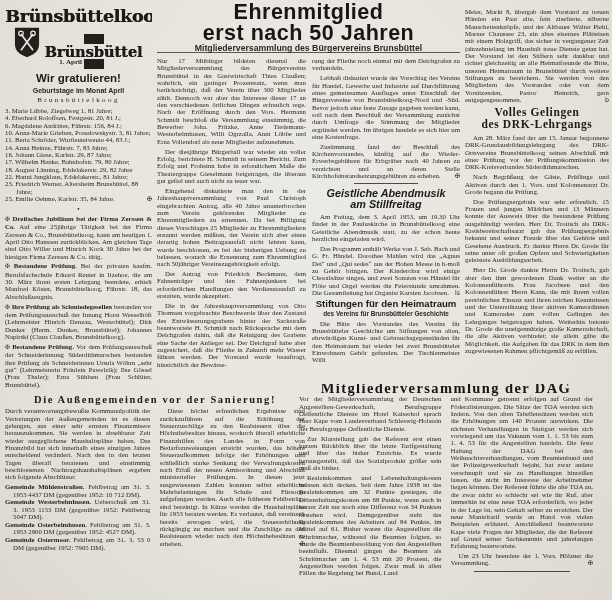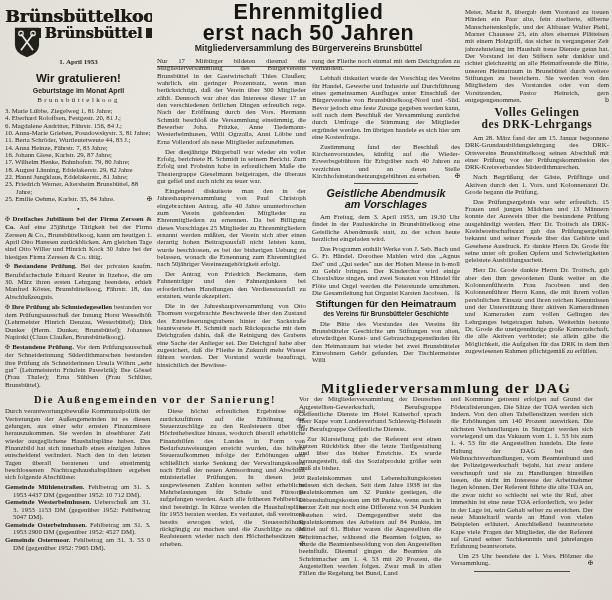--- a/index.html
+++ b/index.html
@@ -22,36 +22,36 @@
   p{margin:0 0 2.5px 0;text-indent:8px;}
   p.cont{text-indent:0;}
   p.rel{position:relative;}
   .sig{position:absolute;right:0;bottom:0;text-indent:0;font-size:6.3px;font-family:"DejaVu Sans",sans-serif;}
   .cross{font-family:"DejaVu Sans",sans-serif;font-size:5.8px;}
   b{color:#201e19;}
 
   
   .masthead{position:relative;text-align:center;height:47px;margin-top:2px;}
   .mast1{font-family:"DejaVu Serif",serif;font-weight:bold;font-size:17.5px;line-height:19px;letter-spacing:-0.3px;color:#1d1b17;text-shadow:0.4px 0 0 #1d1b17;}
-  .mast2row{display:flex;align-items:center;justify-content:center;gap:4px;margin-left:30px;margin-top:2px;}
+  .mast2row{display:flex;align-items:center;justify-content:center;gap:4px;margin-left:30px;margin-top:8px;flex-direction:column;}
   .bar{width:20px;height:10px;background:#21201b;}
   .mast2{font-family:"DejaVu Serif",serif;font-weight:bold;font-size:14.5px;color:#1d1b17;text-shadow:0.4px 0 0 #1d1b17;}
   .shield{position:absolute;left:9px;top:20px;}
   .mastDate{text-align:center;font-weight:bold;font-size:7px;margin:5px 0 6px 0;text-indent:0;}
 
   
   .gratuHead{font-family:"Liberation Sans",sans-serif;font-weight:bold;font-size:11.5px;line-height:12px;text-align:center;margin:0 0 3px 0;color:#1d1b17;}
   .gratuSub{font-family:"Liberation Sans",sans-serif;font-weight:bold;font-size:7px;text-align:center;margin-bottom:2px;}
   .gratuPlace{font-size:7px;letter-spacing:2.4px;text-align:center;margin-bottom:3px;}
   ul.bday{list-style:none;margin:0 0 2px 0;padding:0;text-align:left;}
   ul.bday li{padding-left:11px;text-indent:-11px;position:relative;}
   .dotSep{text-align:center;text-indent:0;margin:2px 0 3px 0;font-weight:bold;}
 
   .mainHead{font-family:"Liberation Sans",sans-serif;font-weight:bold;font-size:21.5px;line-height:20.5px;letter-spacing:0.5px;color:#171613;margin:0;}
-  .mainSub{font-family:"Liberation Sans",sans-serif;font-weight:bold;font-size:8.7px;margin-top:2px;padding-bottom:14px;border-bottom:1px solid #5a574e;}
+  .mainSub{font-family:"Liberation Sans",sans-serif;font-weight:bold;font-size:8.7px;margin-top:2px;padding-bottom:0;border-bottom:1px solid #5a574e;}
 
   .shortRule{width:64px;border-top:1px solid #4c4a43;margin:3.5px auto 4px auto;}
   .secHead{font-family:"Liberation Sans",sans-serif;font-weight:bold;font-size:10.8px;line-height:10.8px;text-align:center;margin:0 0 3.5px 0;color:#1d1b17;font-style:italic;}
   .stiftHead{font-family:"Liberation Sans",sans-serif;font-weight:bold;font-size:9.6px;line-height:10px;text-align:center;margin:1px 0 1px 0;color:#1d1b17;}
   .stiftSub{font-family:"Liberation Sans",sans-serif;font-weight:bold;font-size:6.4px;text-align:center;margin-bottom:2.5px;}
   .vollesHead{font-family:"Liberation Serif",serif;font-weight:bold;font-size:11.5px;line-height:12px;letter-spacing:0.6px;text-align:center;margin:3px 0 3.5px 0;color:#1d1b17;}
 
   .kirchHead{font-family:"Liberation Serif",serif;font-weight:bold;font-size:17px;line-height:17.5px;letter-spacing:0.8px;text-align:center;margin:2px 0 1px 0;color:#171613;}
   .kirchSub{font-family:"Liberation Serif",serif;font-weight:bold;font-size:10.5px;letter-spacing:1.6px;text-align:center;margin-bottom:4px;color:#1d1b17;}
   .dagHead{font-family:"Liberation Serif",serif;font-weight:bold;font-size:14.5px;letter-spacing:1.4px;text-align:center;margin:1px 0 3px 0;color:#171613;}
@@ -122,21 +122,21 @@
     <p>Der Antrag von Friedrich Beckmann, dem Fahnenträger und den Fahnenjunkern bei erforderlichen Handlungen den Verdienstausfall zu erstatten, wurde akzeptiert.</p>
     <p>Die in der Jahreshauptversammlung von Otto Thomsen vorgebrachte Beschwerde über den Zustand des Entwässerungsgrabens hinter der Sackstraße beantwortete H. Schmidt nach Rücksprache mit dem Deichgrafen dahin, daß die Reinigung des Grabens eine Sache der Anlieger sei. Der Deichgraf habe aber zugesichert, daß die Fliethe in Zukunft mehr Wasser führen werden. Der Vorstand wurde beauftragt, hinsichtlich der Bewässe-</p>
   </div>
 
   <div class="col" id="colC">
     <p class="cont">rung der Fliethe noch einmal mit dem Deichgrafen zu verhandeln.</p>
     <p>Lebhaft diskutiert wurde der Vorschlag des Vereins für Handel, Gewerbe und Industrie auf Durchführung eines gemeinsamen Ausfluges unter Einschluß der Bürgervereine von Brunsbüttelkoog-Nord und -Süd. Bevor jedoch eine feste Zusage gegeben werden kann, soll nach dem Beschluß der Versammlung zunächst durch Umfrage die Stimmung der Mitglieder ergründet werden. Im übrigen handele es sich hier um eine Kostenfrage.</p>
     <p class="rel"><span>Zustimmung fand der Beschluß des Kirchenvorstandes, künftig auf die Wieder-Erwerbsgebühren für Erbgräber nach 40 Jahren zu verzichten und an deren Stelle Kirchhofsinstandsetzungsgebühren zu erheben.</span><span class="sig">✠</span></p>
     <div class="shortRule"></div>
 
-    <h3 class="secHead"><span>Geistliche Abendmusik</span><br><span>am Vorschlages</span></h3>
+    <h3 class="secHead"><span>Geistliche Abendmusik</span><br><span>am Stillfreitag</span></h3>
     <p>Am Freitag, dem 3. April 1953, um 19.30 Uhr findet in der Pauluskirche in Brunsbüttelkoog eine Geistliche Abendmusik statt, zu der schon heute herzlichst eingeladen wird.</p>
     <p class="rel"><span>Das Programm enthält Werke von J. Seb. Bach und G. Fr. Händel. Dorothee Mahlen wird das „Agnus Dei“ und „Qui sedes“ aus der Hohen Messe in h-moll zu Gehör bringen. Der Kinderchor wird einige Choralsätze singen, und zwei Sonaten von Händel für Flöte und Orgel werden die Feierstunde umrahmen. Die Gesamtleitung hat Organist Karsten Jacobsen.</span><span class="sig">ls</span></p>
 
     <h3 class="stiftHead">Stiftungen für den Heimatraum</h3>
     <div class="stiftSub">des Vereins für Brunsbütteler Geschichte</div>
     <p>Die Bitte des Vorstandes des Vereins für Brunsbütteler Geschichte um Stiftungen von alten, ehrwürdigen Kunst- und Gebrauchsgegenständen für den Heimatraum hat wieder bei zwei Brunsbütteler Einwohnern Gehör gefunden. Der Tischlermeister Willi</p>
   </div>
 
   <div class="col" id="colD">
     <p class="cont rel"><span>Meier, Markt 8, übergab dem Vorstand zu treuen Händen ein Paar alte, fein ziselierte, silberne Manschettenknöpfe, und der Altbauer Walter Piehl, Marner Chaussee 23, ein altes eisernes Plätteisen mit einem Holzgriff, das sicher in vergangener Zeit jahrzehntelang im Haushalt treue Dienste getan hat. Der Vorstand ist den Stiftern sehr dankbar und richtet gleichzeitig an alle Heimatfreunde die Bitte, unseren Heimatraum in Brunsbüttel durch weitere Stiftungen zu bereichern. Sie werden von den Mitgliedern des Vorstandes oder von dem Vorsitzenden, Pastor Heinrich, gern entgegengenommen.</span><span class="sig">b</span></p>

